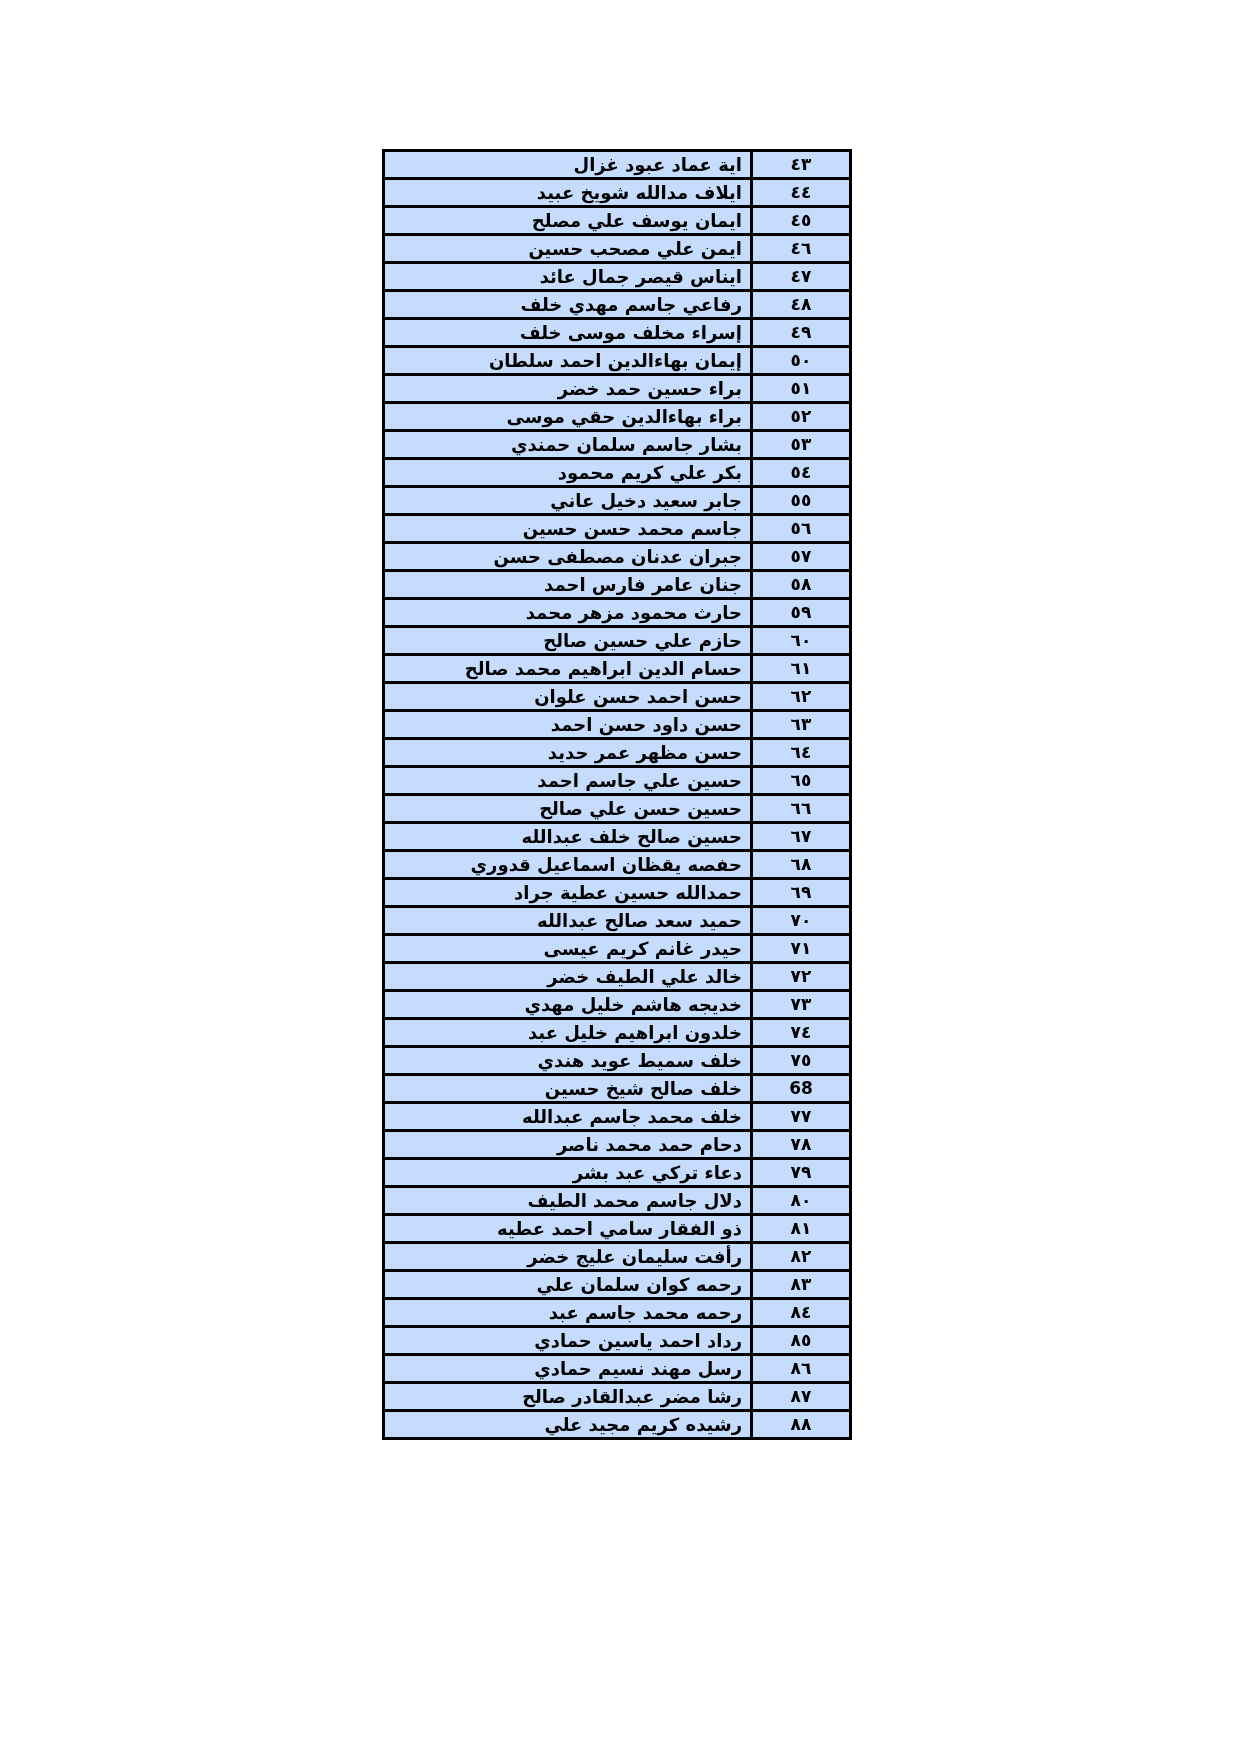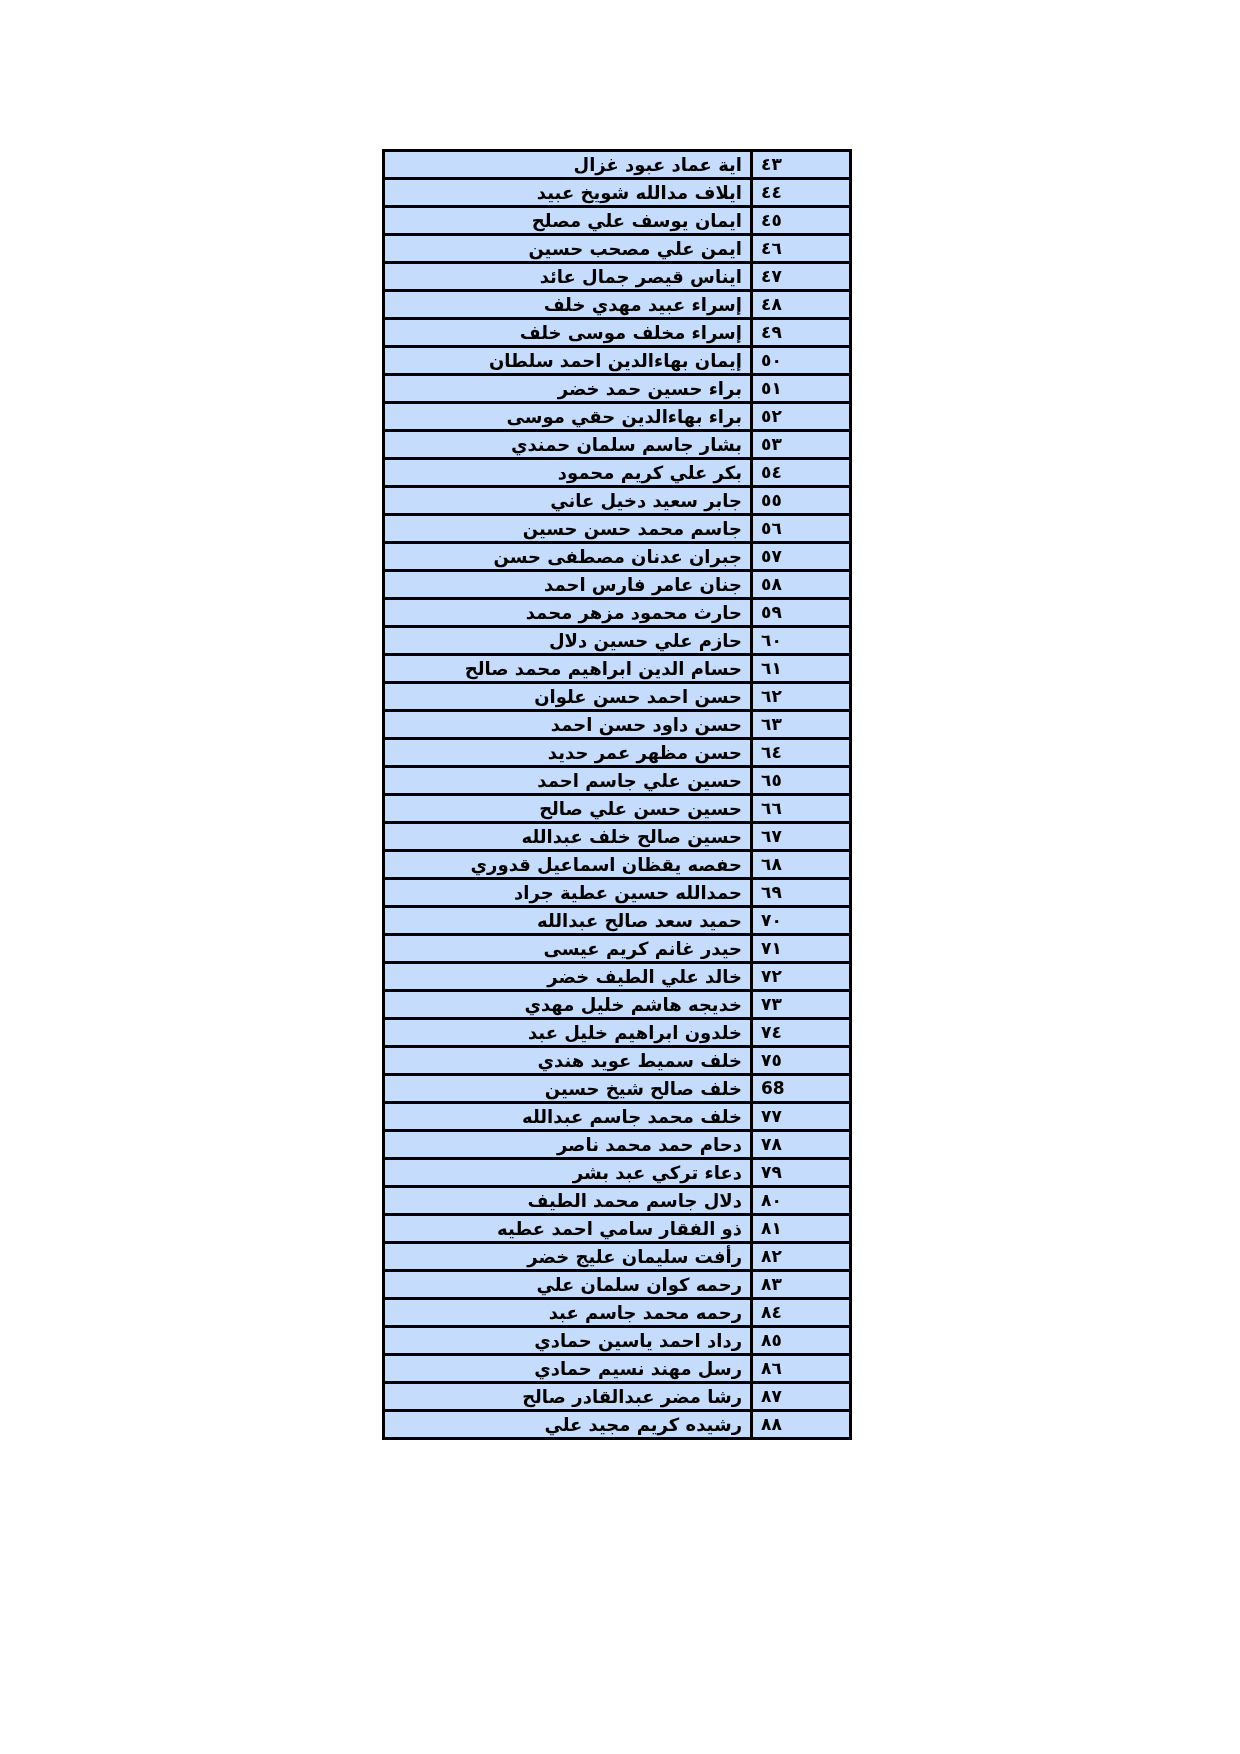--- a/index.html
+++ b/index.html
@@ -20,21 +20,21 @@
     height: 25px;
     padding: 0 8px;
     font-weight: bold;
     font-size: 18px;
     color: #000;
     line-height: 25px;
     white-space: nowrap;
   }
   .num-cell {
     width: 80px;
-    text-align: left;
+    text-align: center;
     font-size: 17px !important;
   }
   .name-cell {
     text-align: right;
   }
 </style>
 </head>
 <body>
 
 <table class="list-table">
@@ -54,21 +54,21 @@
       <tr>
         <td class="num-cell">٤٦</td>
         <td class="name-cell">ايمن علي مصحب حسين</td>
       </tr>
       <tr>
         <td class="num-cell">٤٧</td>
         <td class="name-cell">ايناس قيصر جمال عائد</td>
       </tr>
       <tr>
         <td class="num-cell">٤٨</td>
-        <td class="name-cell">إسراء  عبيد  مهدي  خلف</td>
+        <td class="name-cell">رفاعي  جاسم  مهدي  خلف</td>
       </tr>
       <tr>
         <td class="num-cell">٤٩</td>
         <td class="name-cell">إسراء  مخلف موسى  خلف</td>
       </tr>
       <tr>
         <td class="num-cell">٥٠</td>
         <td class="name-cell">إيمان  بهاءالدين احمد سلطان</td>
       </tr>
       <tr>
@@ -102,21 +102,21 @@
       <tr>
         <td class="num-cell">٥٨</td>
         <td class="name-cell">جنان عامر فارس احمد</td>
       </tr>
       <tr>
         <td class="num-cell">٥٩</td>
         <td class="name-cell">حارث محمود مزهر محمد</td>
       </tr>
       <tr>
         <td class="num-cell">٦٠</td>
-        <td class="name-cell">حازم علي حسين  دلال</td>
+        <td class="name-cell">حازم علي حسين  صالح</td>
       </tr>
       <tr>
         <td class="num-cell">٦١</td>
         <td class="name-cell">حسام الدين  ابراهيم  محمد  صالح</td>
       </tr>
       <tr>
         <td class="num-cell">٦٢</td>
         <td class="name-cell">حسن  احمد حسن  علوان</td>
       </tr>
       <tr>

